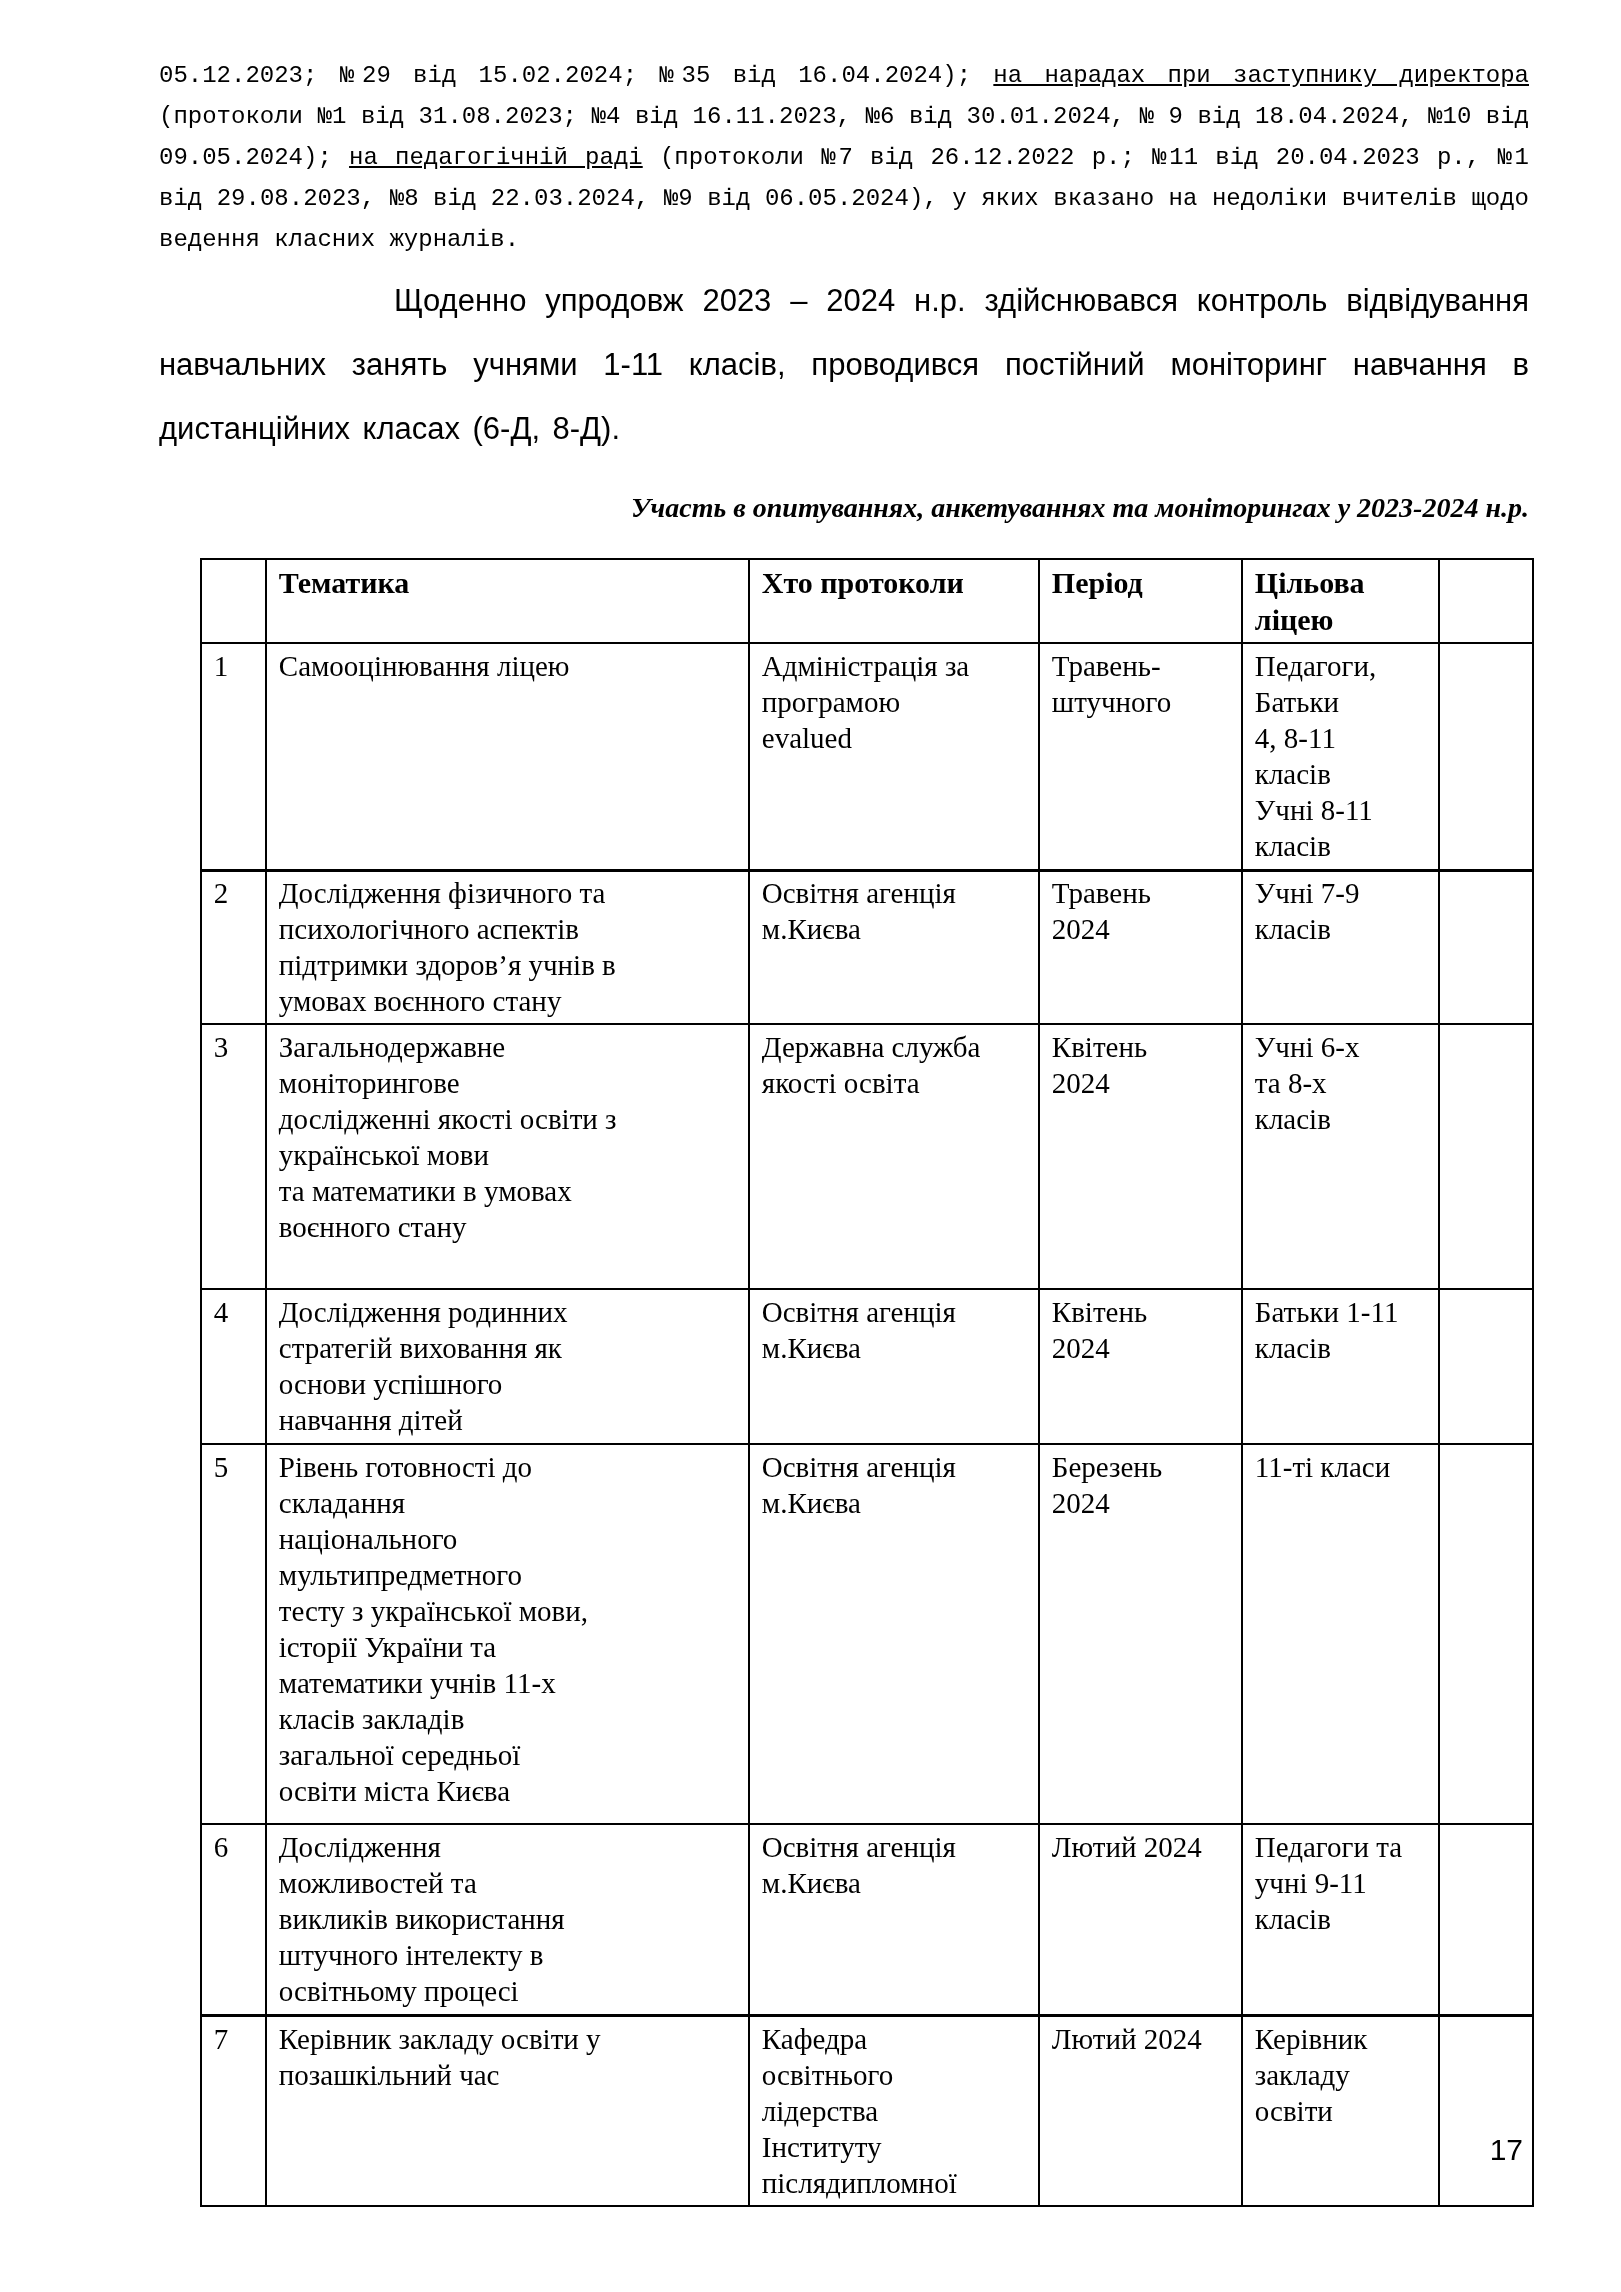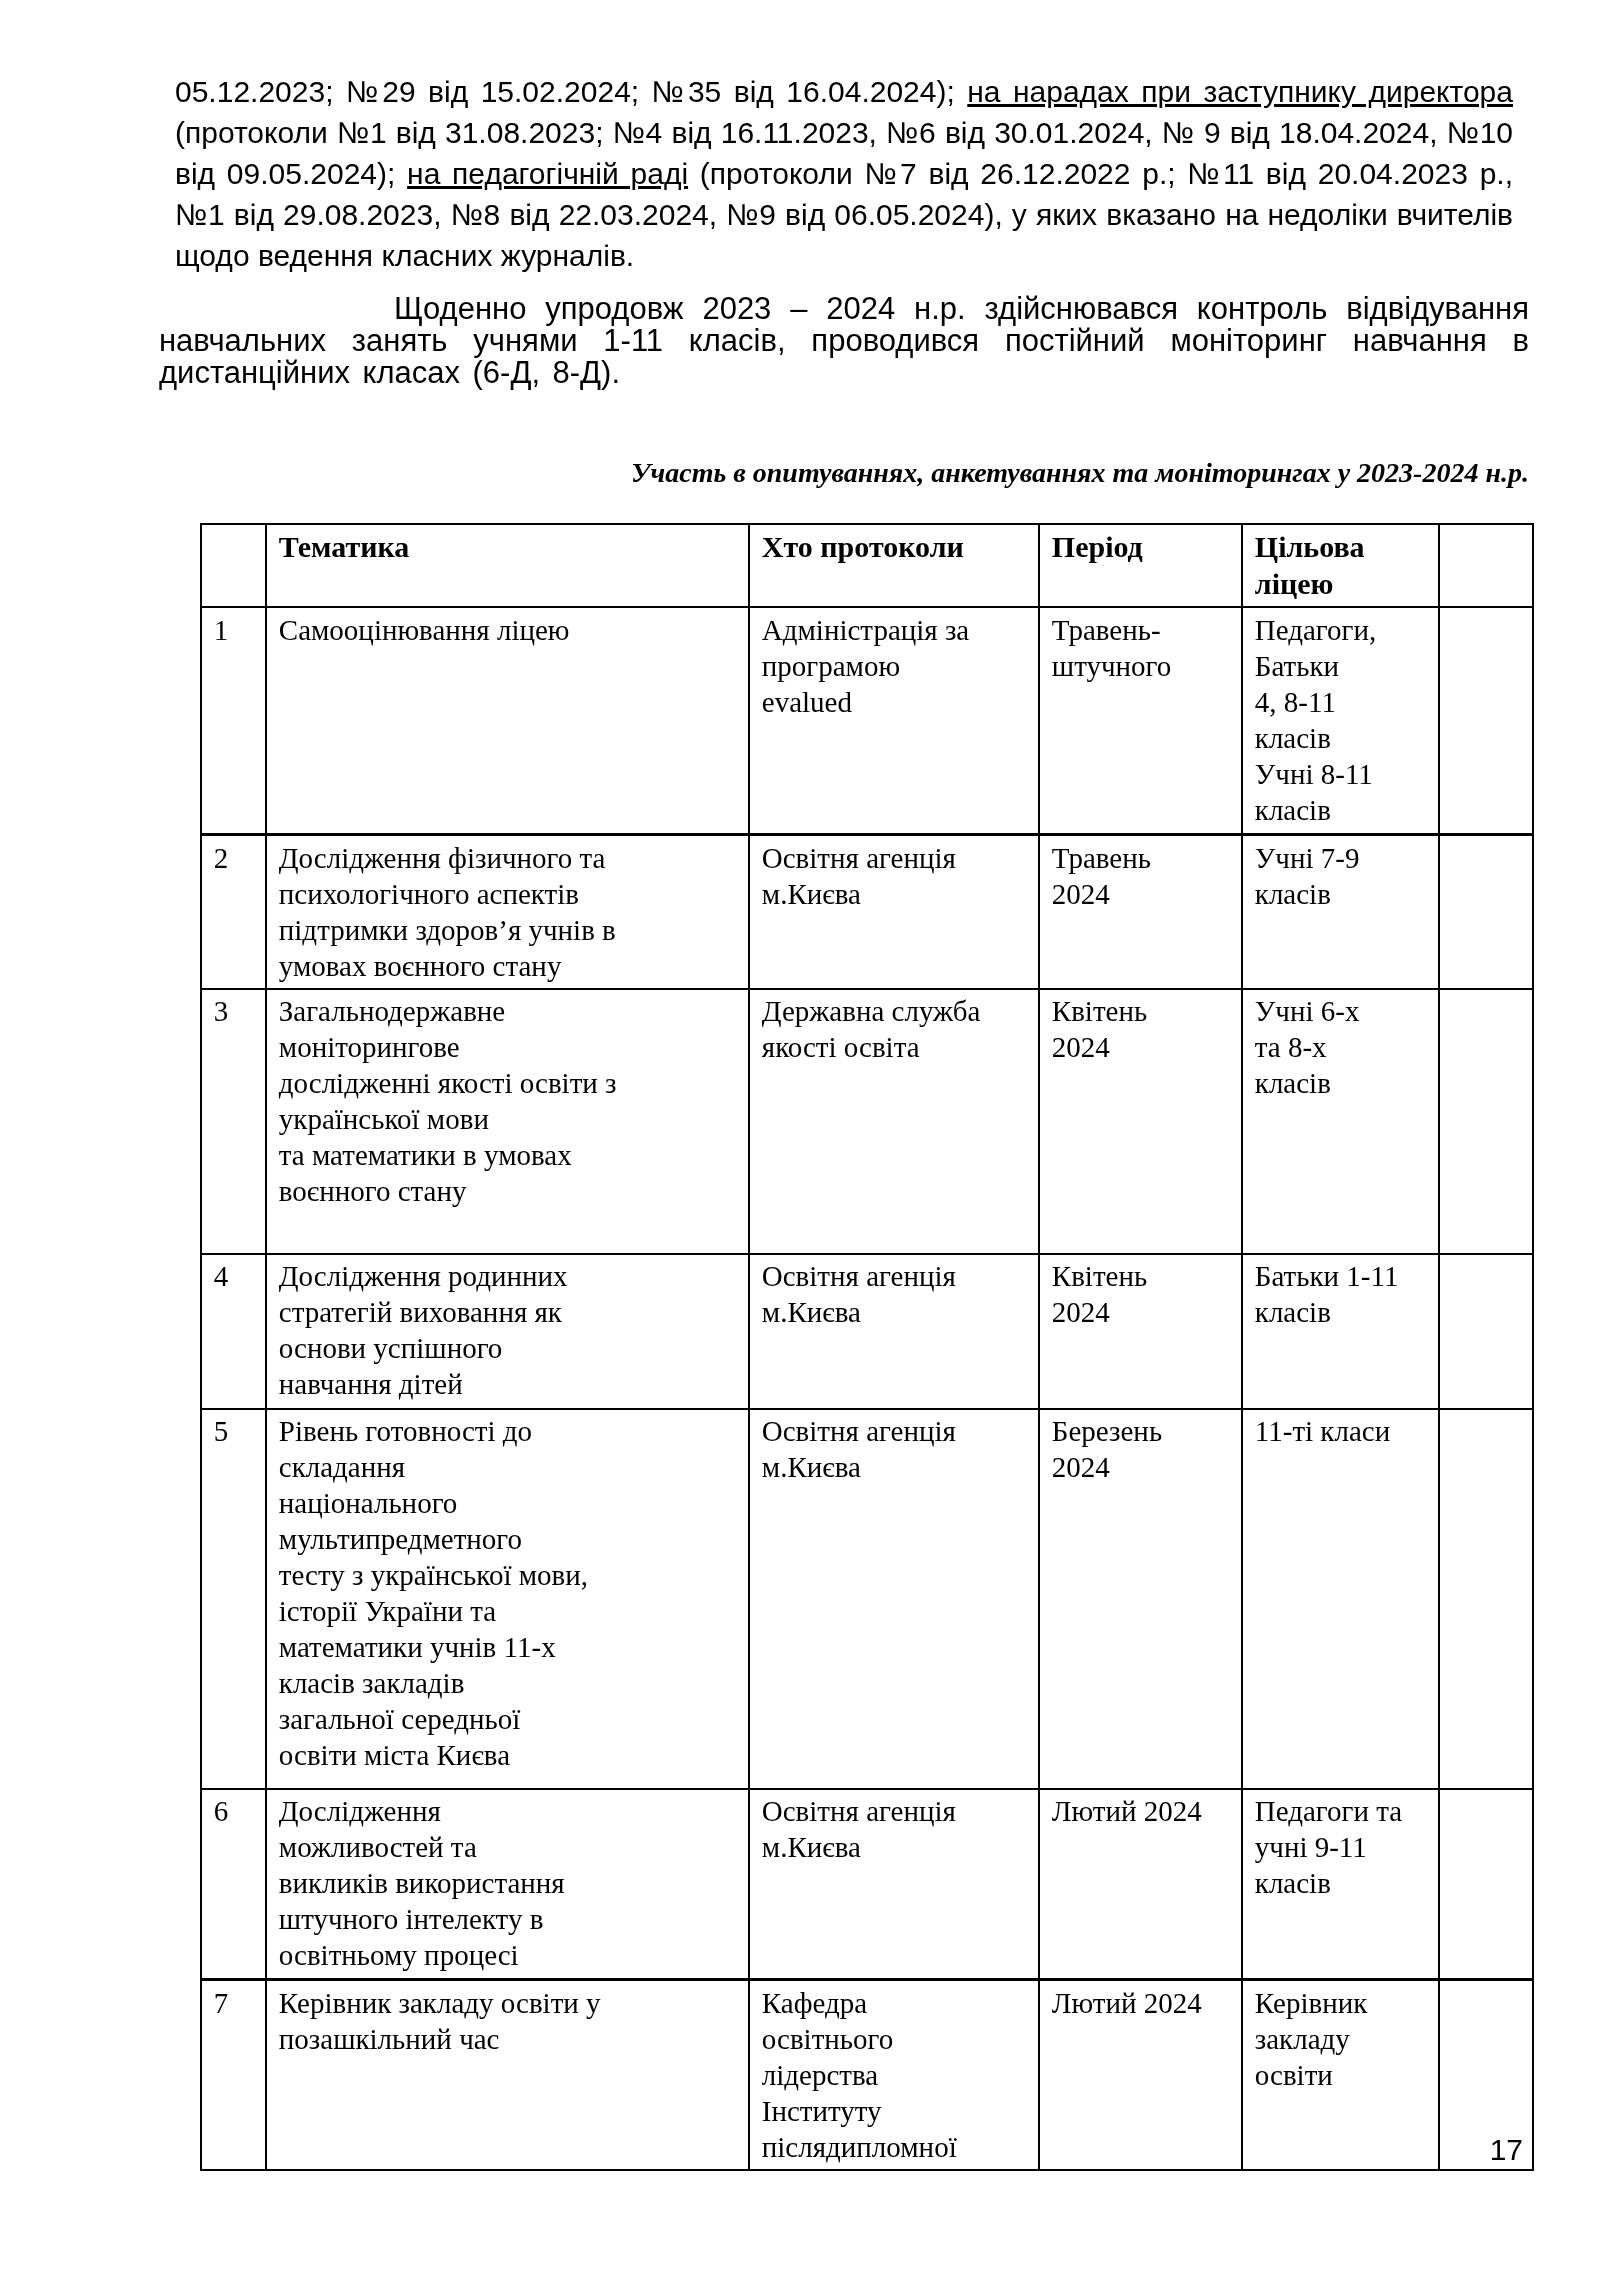--- a/index.html
+++ b/index.html
@@ -5,30 +5,30 @@
   html,body{margin:0;padding:0;background:#ffffff;}
   .page{
     position:relative;
     width:1621px;height:2293px;
     background:#ffffff;color:#000000;
     overflow:hidden;
     font-family:"Liberation Serif", serif;
   }
   .content{position:absolute;left:159px;top:55px;width:1370px;}
   .p1{
-    margin:16px;min-height:206px;
-    font-family:Liberation Sans, sans-serif;
-    font-size:30px;line-height:41px;
+    margin:0;min-height:206px;
+    font-family:Liberation Mono, monospace;
+    font-size:24px;line-height:41px;
     text-align:justify;
   }
   .p1 .u{text-decoration:underline;}
   .p2{
     margin:7.8px 0 0 0;min-height:132px;
     font-family:"Liberation Sans", sans-serif;
-    font-size:31px;line-height:32px;
+    font-size:31px;line-height:64px;
     text-align:justify;text-indent:235px;
     word-spacing:3.9px;
   }
   .tbl-title{
     margin:25.5px 0 0 0;
     font-family:"Liberation Serif", serif;
     font-weight:bold;font-size:28px;line-height:43px;
     text-align:right;padding-left:69px;font-style:italic;
   }
   table.main{

